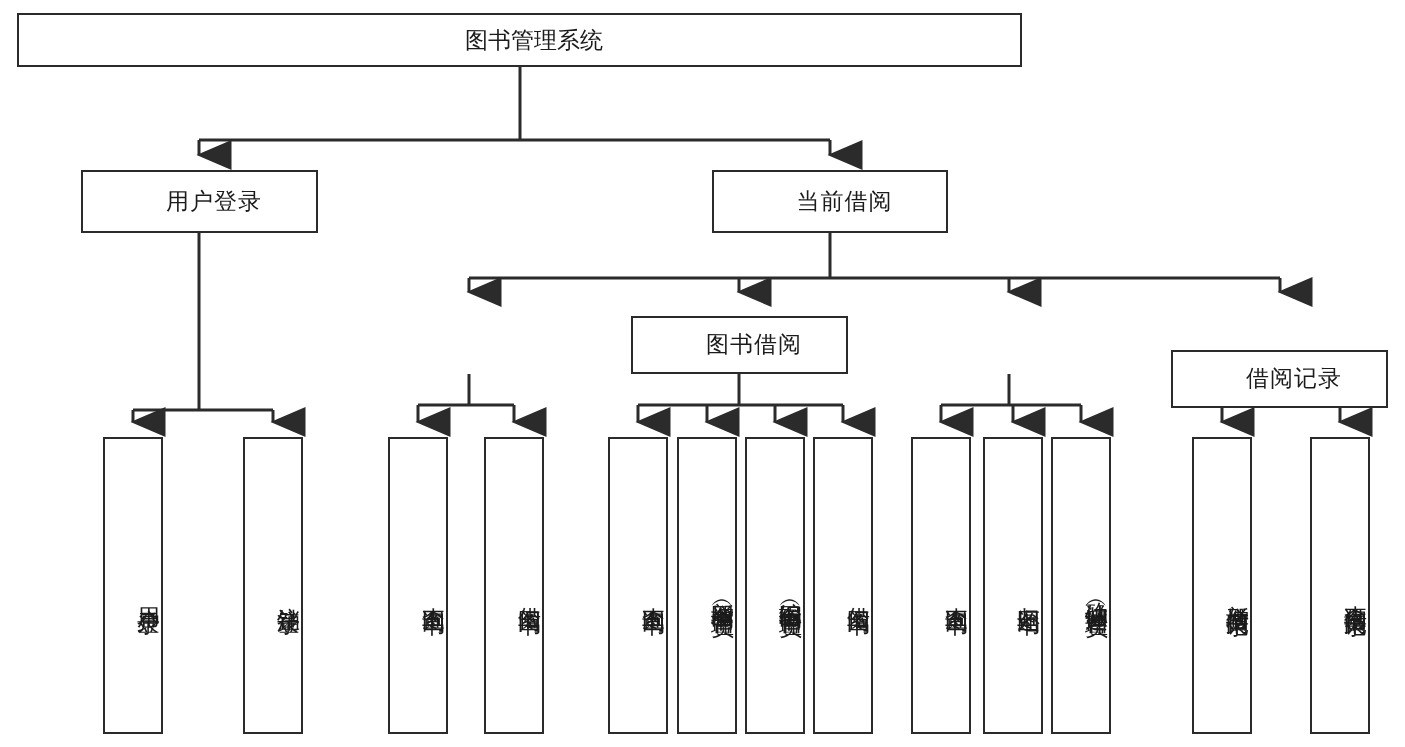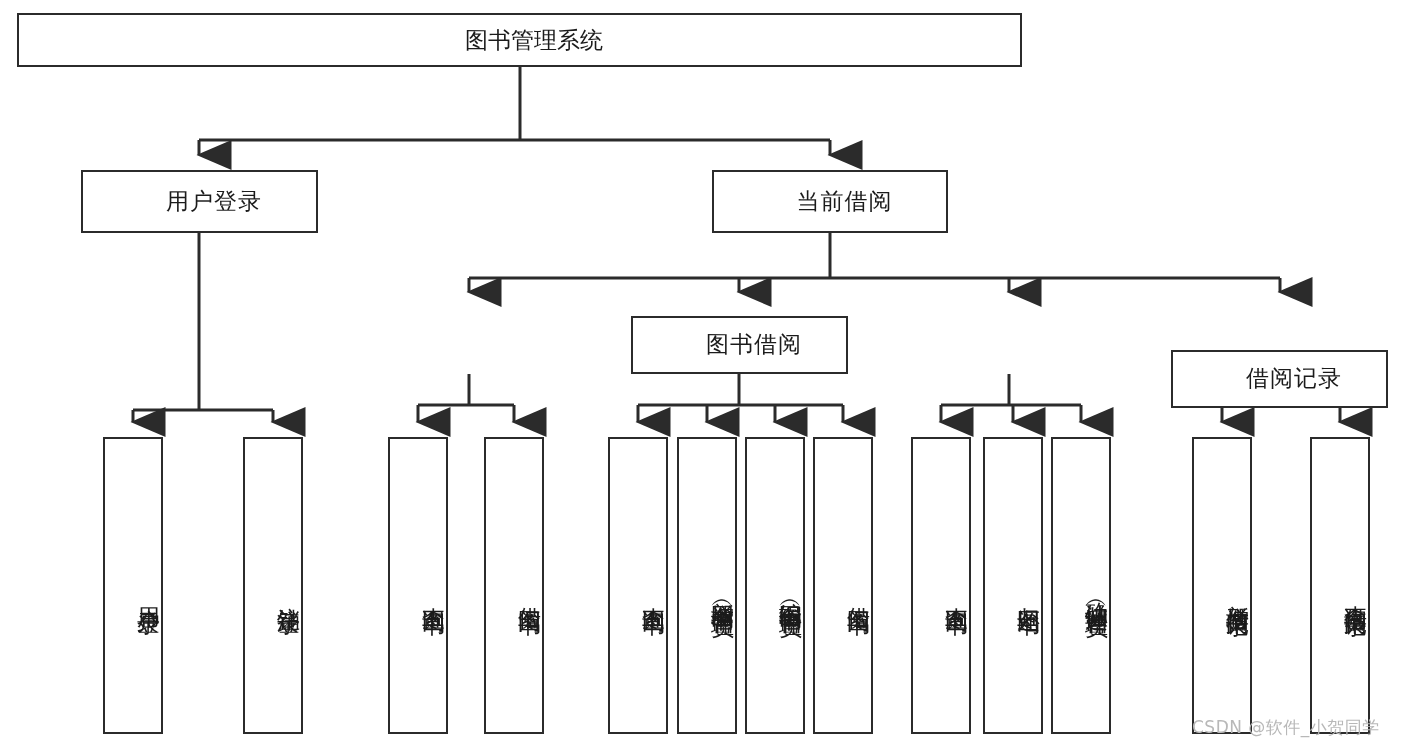--- a/index.html
+++ b/index.html
@@ -180,15 +180,14 @@
   <div class="node node-leaf" id="n-leaf-10" style="left: 1051px; top: 437px; width: 60px; height: 297px;">
     <span class="leaf-text">确认归还（管理员）</span>
   </div>
   <div class="node node-leaf" id="n-leaf-11" style="left: 1192px; top: 437px; width: 60px; height: 297px;">
     <span class="leaf-text">新增借阅记录</span>
   </div>
   <div class="node node-leaf" id="n-leaf-12" style="left: 1310px; top: 437px; width: 60px; height: 297px;">
     <span class="leaf-text">查询借阅记录</span>
   </div>
 
-  <div class="watermark" id="wm" style="left: 1192px; top: 716px;">CSDN @软件_小贺同学</div>
 
 </div>
 
 </body></html>

